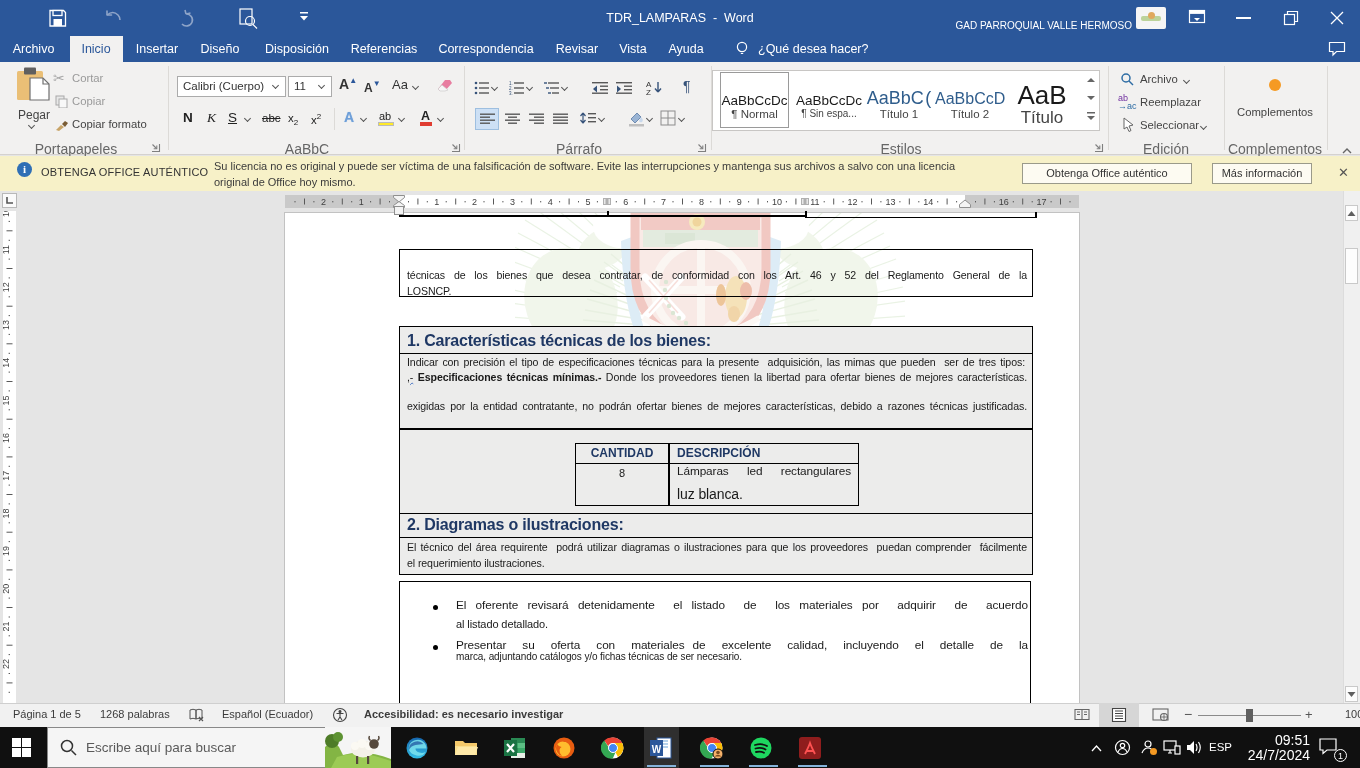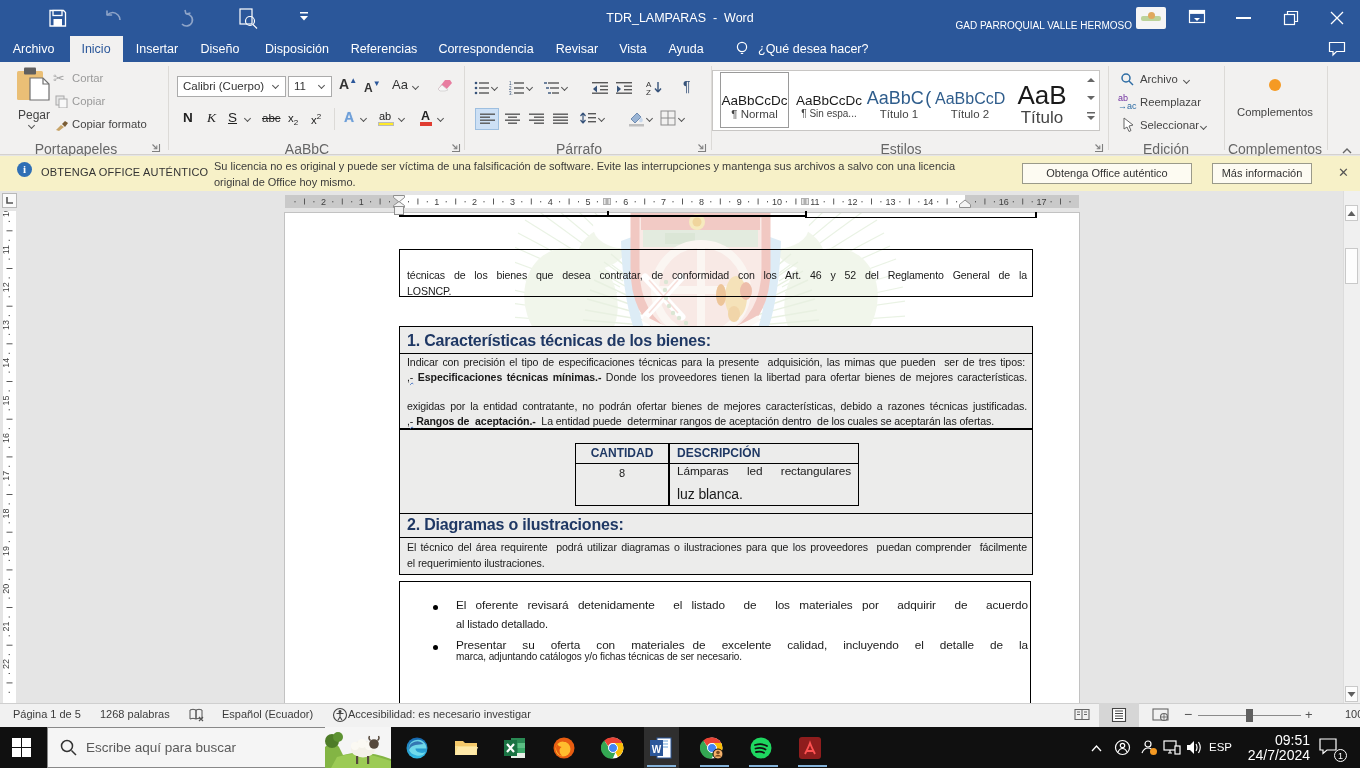--- a/index.html
+++ b/index.html
@@ -655,21 +655,20 @@
 <div class="pl" style="left:407px;top:284.5px">LOSNCP.</div>
 <div class="abs" style="left:399px;top:326px;width:634px;height:249px;border:1.5px solid #000;background:#ececeb"></div>
 <div class="abs" style="left:399px;top:352.5px;width:634px;height:1.5px;background:#000"></div>
 <div class="abs" style="left:399px;top:428px;width:634px;height:1.5px;background:#000"></div>
 <div class="abs" style="left:399px;top:512.5px;width:634px;height:1.5px;background:#000"></div>
 <div class="abs" style="left:399px;top:536.5px;width:634px;height:1.5px;background:#000"></div>
 <div class="hd" style="left:407px;top:332px">1. Características técnicas de los bienes:</div>
 <div class="jl" style="left:407px;top:356px;width:618px">Indicar con precisión el tipo de especificaciones técnicas para la presente &nbsp;adquisición, las mimas que pueden &nbsp;ser de tres tipos:</div>
 <div class="jl" style="left:407px;top:370.7px;width:620px"><span style="text-decoration:underline wavy #4472c4 1px">,-</span> <b>Especificaciones técnicas mínimas.-</b> Donde los proveedores tienen la libertad para ofertar bienes de mejores características.</div>
 <div class="jl" style="left:407px;top:400.1px;width:620px">exigidas por la entidad contratante, no podrán ofertar bienes de mejores características, debido a razones técnicas justificadas.</div>
-<div class="pl" style="left:407px;top:414.8px"><span style="text-decoration:underline wavy #4472c4 1px">,-</span> <b>Rangos de &nbsp;aceptación.-</b> &nbsp;La entidad puede &nbsp;determinar rangos de aceptación dentro &nbsp;de los cuales se aceptarán las ofertas.</div>
 <div class="abs" style="left:575px;top:443px;width:284px;height:63px;border:1.5px solid #000;background:#ececeb"></div>
 <div class="abs" style="left:668px;top:443px;width:1.5px;height:63px;background:#000"></div>
 <div class="abs" style="left:575px;top:462.5px;width:284px;height:1.5px;background:#000"></div>
 <div class="abs" style="left:575px;top:446px;width:94px;text-align:center;font-size:12px;font-weight:bold;color:#1f3864">CANTIDAD</div>
 <div class="abs" style="left:677px;top:446px;font-size:12px;font-weight:bold;color:#1f3864">DESCRIPCIÓN</div>
 <div class="abs" style="left:575px;top:467px;width:94px;text-align:center;font-size:11px;color:#1a1a1a">8</div>
 <div class="jl" style="left:677px;top:464px;width:174px;font-size:11.8px">Lámparas &nbsp;led &nbsp;rectangulares</div>
 <div class="pl" style="left:677px;top:485.5px;font-size:14px">luz blanca.</div>
 <div class="hd" style="left:407px;top:516px">2. Diagramas o ilustraciones:</div>
 <div class="jl" style="left:407px;top:540.5px;width:620px">El técnico del área requirente &nbsp;podrá utilizar diagramas o ilustraciones para que los proveedores &nbsp;puedan comprender &nbsp;fácilmente</div>
@@ -697,21 +696,21 @@
 <svg class="abs" style="left:189px;top:708px" width="16" height="14" viewBox="0 0 16 14" stroke="#555" fill="none" stroke-width="1">
 <path d="M1 2 q3 -1.5 6 0 v9 q-3 -1.5 -6 0 Z M7 2 q3 -1.5 6 0 v9 q-3 -1.5 -6 0 Z"></path>
 <path d="M10 9 l4 4 M14 9 l-4 4" stroke-width="1.2"></path>
     </svg>
 <div class="st" style="left:222px">Español (Ecuador)</div>
 <svg class="abs" style="left:332px;top:707px" width="16" height="16" viewBox="0 0 16 16" stroke="#444" fill="none" stroke-width="1.1">
 <circle cx="8" cy="8" r="6.5"></circle>
       <circle cx="8" cy="4.5" r="1" fill="#444"></circle>
       <path d="M4.5 6.5 h7 M8 6.5 v3.5 M8 10 l-2 3 M8 10 l2 3"></path>
     </svg>
-<div class="st" style="left:348px;font-weight:normal">Accesibilidad: es necesario investigar</div>
+<div class="st" style="left:364px;font-weight:bold">Accesibilidad: es necesario investigar</div>
 <svg class="abs" style="left:1074px;top:708px" width="16" height="13" viewBox="0 0 16 13" stroke="#666" fill="none" stroke-width="1.1">
 <path d="M1 1.5 h14 v10 h-14 Z M8 1.5 v10 M3 4 h3 M3 6.5 h3 M10 4 h3 M10 6.5 h3"></path>
     </svg>
 <div class="abs" style="left:1099px;top:703px;width:40px;height:24px;background:#d6d6d6"></div>
 <svg class="abs" style="left:1111px;top:708px" width="16" height="14" viewBox="0 0 16 14" stroke="#444" fill="none" stroke-width="1.1">
 <rect x="1.5" y="0.5" width="13" height="13" fill="#fff"></rect>
       <path d="M4 3 h8 M4 5.5 h8 M4 8 h8 M4 10.5 h8"></path>
     </svg>
 <svg class="abs" style="left:1152px;top:708px" width="17" height="14" viewBox="0 0 17 14" stroke="#666" fill="none" stroke-width="1.1">
 <rect x="1" y="1" width="15" height="11"></rect>

